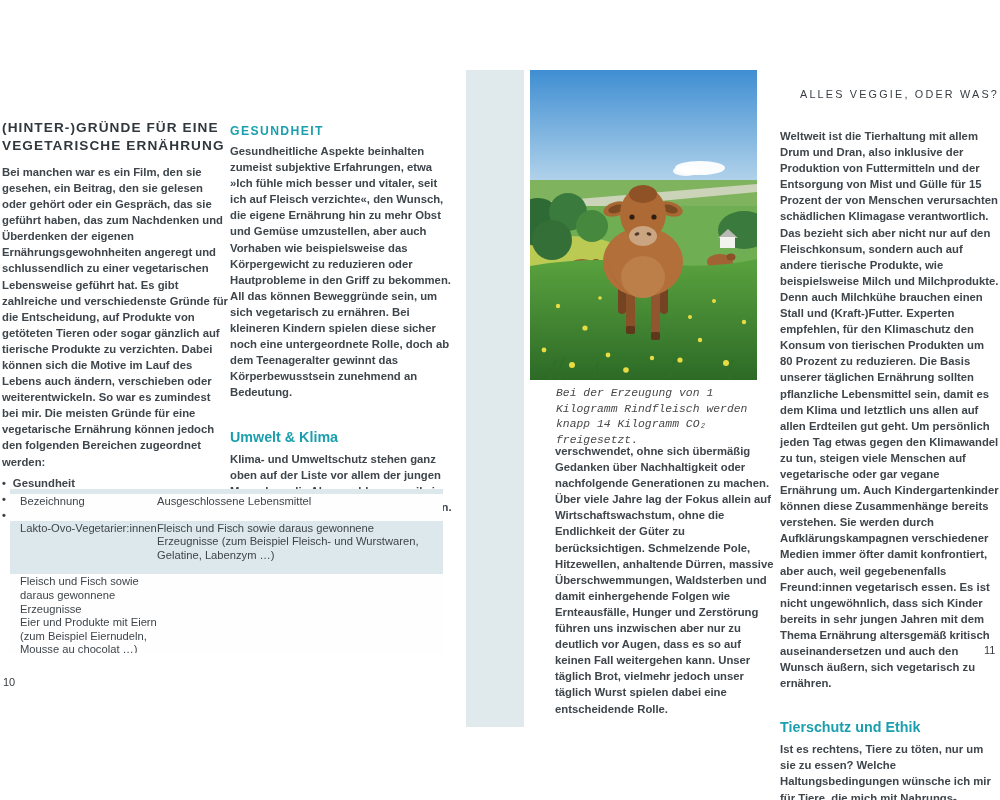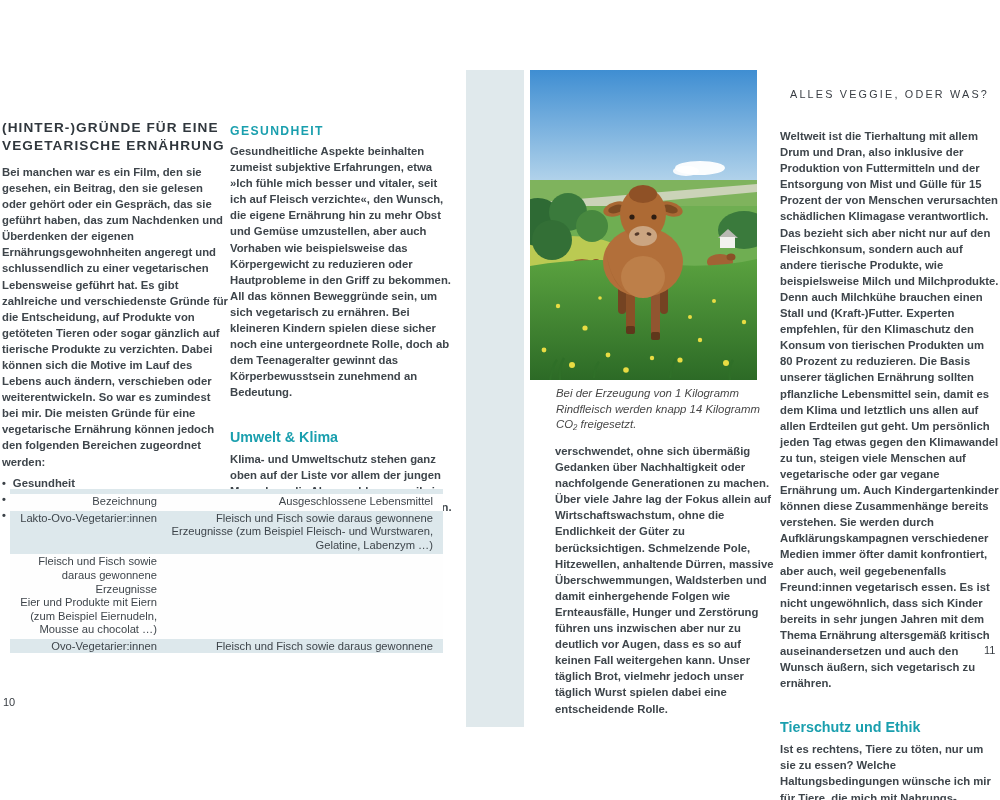--- a/index.html
+++ b/index.html
@@ -27,47 +27,47 @@
   .sub-heading{
     font-size:14.3px;font-weight:700;color:#1a9fae;margin:28px 0 6px 0;
   }
 
   
   #forms-table{
     position:absolute;left:10px;top:489px;width:433px;height:164px;
     background:#dde8ec;box-sizing:border-box;padding-top:5px;overflow:hidden;
   }
   .table-title{font-size:11.8px;font-weight:700;color:#33424a;padding:2px 10px 5px 10px;}
-  .t-row{display:grid;grid-template-columns:137px 1fr;padding:1px 10px 2px 10px;
-    font-size:11.2px;line-height:13.6px;color:#3e454b;text-align:right;}
+  .t-row{display:grid;grid-template-columns:137px 1fr;padding:1px 10px 12px 10px;
+    font-size:11.2px;line-height:13.6px;color:#3e454b;}
   .t-row.white{background:#fefefe;}
   .t-val{white-space:pre-line;}
 
   
   #gutter-band{position:absolute;left:466px;top:70px;width:58px;height:657px;background:#e0e9ec;}
 
   
   #cow-photo{position:absolute;left:530px;top:70px;width:227px;height:310px;display:block;}
   #photo-caption{
     position:absolute;left:556px;top:386px;width:212px;
-    font-family:Liberation Sans, sans-serif;font-style:italic;
+    font-family:Liberation Mono, monospace;font-style:italic;
     font-size:11.4px;line-height:15.6px;color:#474747;
   }
 
   
   #col-three{position:absolute;left:555px;top:443px;width:222px;}
 
   
   #col-right{position:absolute;left:780px;top:88px;width:219px;}
   .running-head{
-    font-size:10.8px;letter-spacing:2.2px;color:#383d43;text-align:center;
+    font-size:10.8px;letter-spacing:2.2px;color:#383d43;text-align:right;
     margin:0 0 28px 0;font-weight:400;
   }
   .pagenum{position:absolute;font-size:11px;color:#383d43;}
-  #pagenum-left{left:3px;top:696px;}
+  #pagenum-left{left:3px;top:676px;}
   #pagenum-right{left:984px;top:644px;}
 </style>
 </head>
 <body>
 
 <div id="spread">
 
   <div id="col-left">
     <h1 class="main-heading">(HINTER-)GRÜNDE FÜR EINE
 VEGETARISCHE ERNÄHRUNG</h1>

